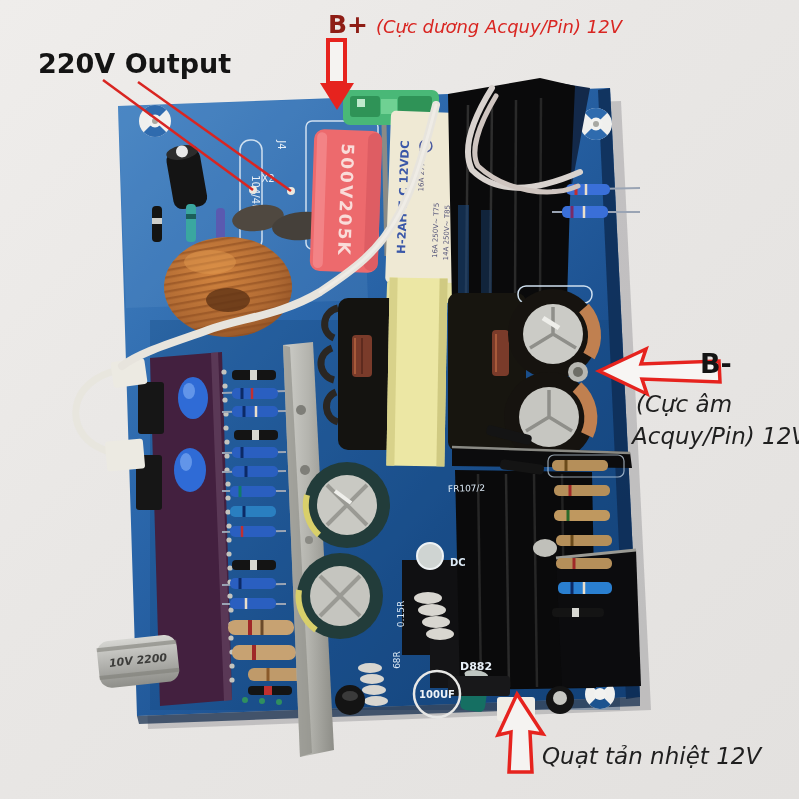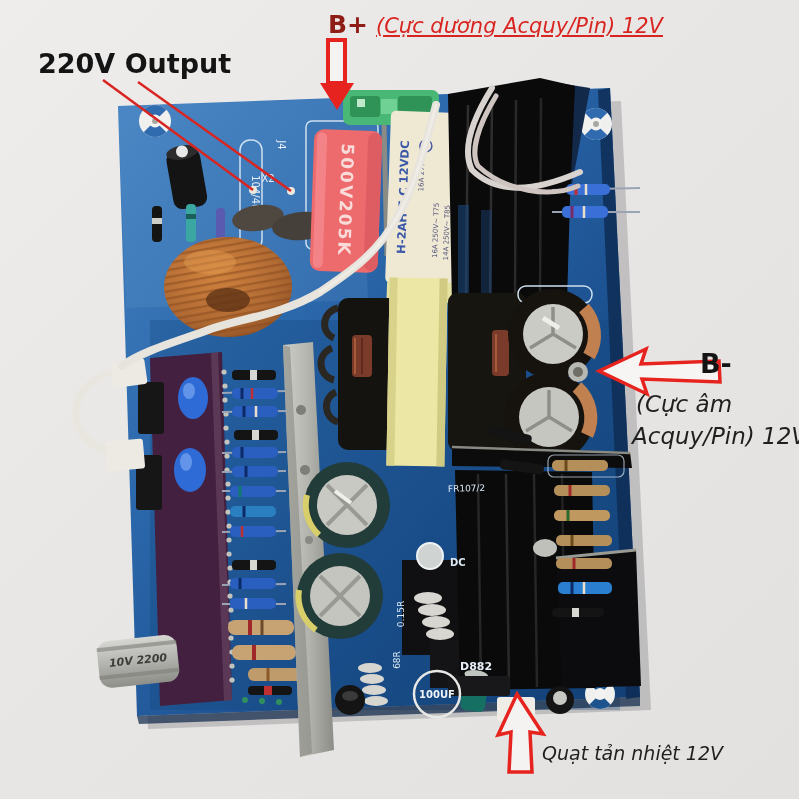--- a/index.html
+++ b/index.html
@@ -436,22 +436,22 @@
     </g>
     <polygon points="599,371 646,349 641,364 719,361 720,382 642,379 647,394" fill="#f7f5f3" stroke="#e6231e" stroke-width="3.5"></polygon>
     <polygon points="517,694 543,734 530,732 532,772 509,772 511,732 498,735" fill="#f5f3f1" stroke="#e6231e" stroke-width="3.5"></polygon>
   </g>
 </svg>
 
 <div class="ann bold" style="left:38px;top:50px;font-size:27px;">220V Output</div>
 
 <div class="ann" style="left:328px;top:12px;font-size:25px;">
   <span class="darkred">B+</span>
-  <span class="ital red" style="font-size:21px;text-decoration:underline;">(Cực dương Acquy/Pin) 12V</span>
+  <span class="ital red" style="font-size:18px;">(Cực dương Acquy/Pin) 12V</span>
 </div>
 
 <div class="ann bold" style="left:700px;top:350px;font-size:27px;">B-</div>
 <div class="ann ital blk" style="left:636px;top:392px;font-size:23px;">(Cực âm</div>
 <div class="ann ital blk" style="left:632px;top:424px;font-size:23px;">Acquy/Pin) 12V</div>
 
-<div class="ann ital blk" style="left:542px;top:744px;font-size:19px;">Quạt tản nhiệt 12V</div>
+<div class="ann ital blk" style="left:542px;top:744px;font-size:23px;">Quạt tản nhiệt 12V</div>
 
 </div>
 
 </body></html>

